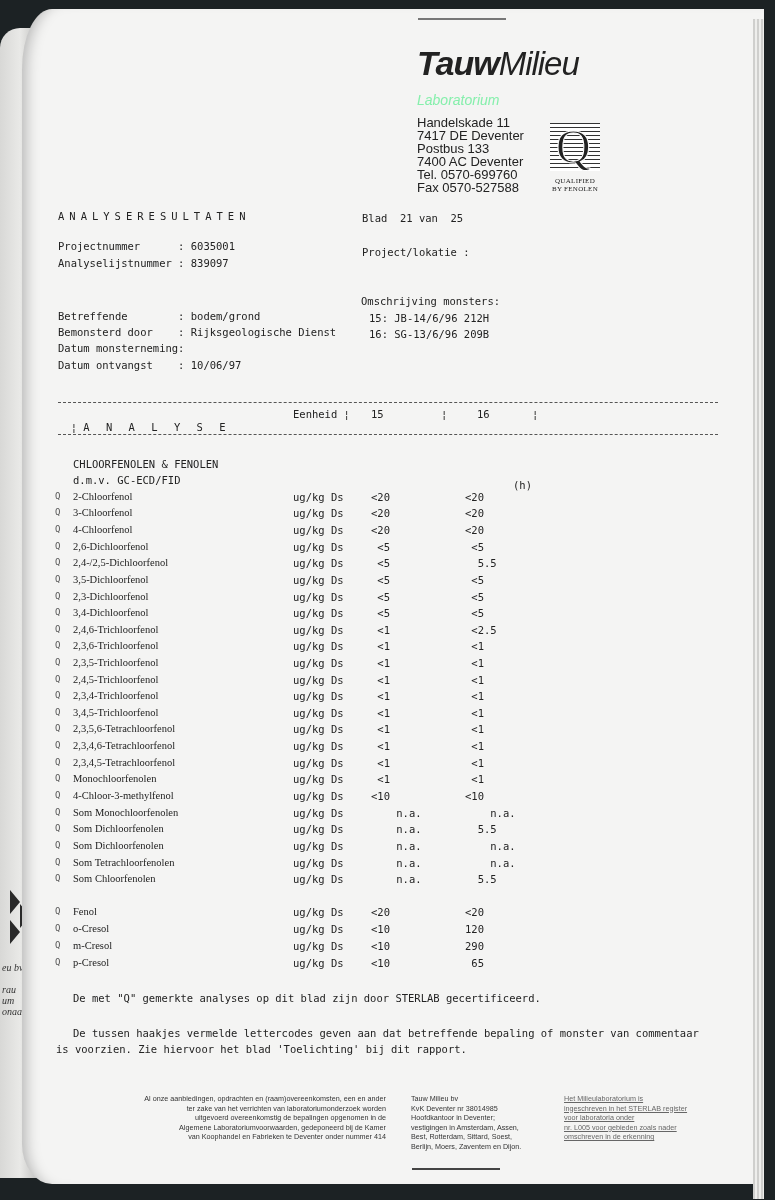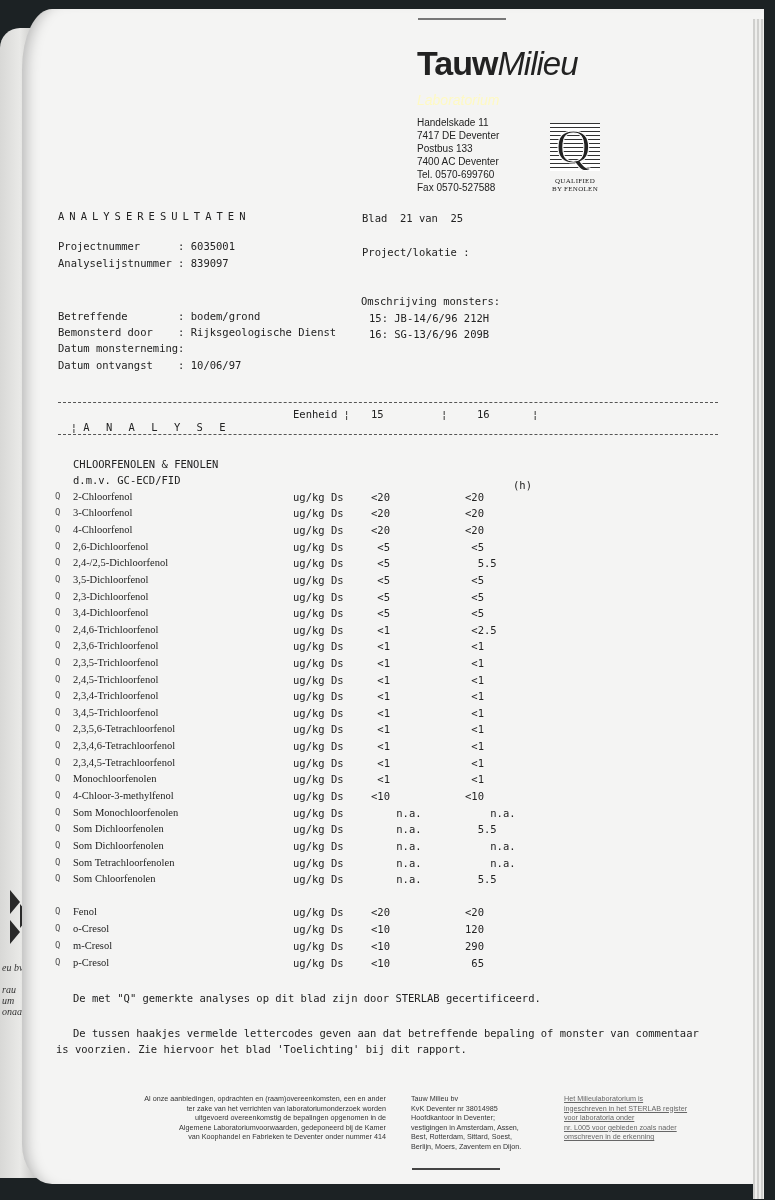--- a/index.html
+++ b/index.html
@@ -21,24 +21,24 @@
     box-shadow: inset 14px 0 14px -10px rgba(0,0,0,0.25);
   }
   .page-edge {
     position:absolute; right:0; top:10px; width:11px; height:1180px;
     background:repeating-linear-gradient(90deg,#cfcfcd 0 2px,#eeeeec 2px 4px);
   }
   .rule-top { position:absolute; left:418px; top:18px; width:88px; height:2px; background:#777; }
   .rule-bot { position:absolute; left:412px; top:1168px; width:88px; height:2px; background:#444; }
 
   .brand { position:absolute; left:417px; top:44px; font-family:"Liberation Sans",sans-serif; color:#222; }
-  .brand .b1 { font-weight:bold; font-size:34px; letter-spacing:-1px; }
+  .brand .b1 { font-weight:bold; font-style:italic; font-size:34px; letter-spacing:-1px; }
   .brand .b2 { font-style:italic; font-size:33px; letter-spacing:-1px; }
-  .lab { position:absolute; left:417px; top:92px; font-family:"Liberation Sans",sans-serif; font-style:italic; font-size:14px; color:#fef9c3; }
-  .addr { position:absolute; left:417px; top:116px; font-family:"Liberation Sans",sans-serif; font-size:10px; line-height:13px; color:#222; }
+  .lab { position:absolute; left:417px; top:92px; font-family:"Liberation Sans",sans-serif; font-style:italic; font-size:14px; color:#86efac; }
+  .addr { position:absolute; left:417px; top:116px; font-family:"Liberation Sans",sans-serif; font-size:13px; line-height:13px; color:#222; }
   .qlogo { position:absolute; left:550px; top:123px; width:50px; height:48px;
     background:repeating-linear-gradient(180deg,#333 0 1.5px,#fff 1.5px 4px); }
   .qlogo .q { position:absolute; left:6px; top:0px; font-family:"Liberation Serif",serif; font-size:48px; line-height:48px; color:#222;
     background:transparent; -webkit-text-stroke:1px #fff; }
   .qcap { position:absolute; left:546px; top:177px; font-family:"Liberation Serif",serif; font-size:7px; line-height:8px; text-align:center; width:58px; color:#222; letter-spacing:0.3px; }
 
   .t { position:absolute; font-size:10.5px; color:#222; white-space:pre; line-height:13px; }
   .spaced { letter-spacing:5px; }
   .dash { position:absolute; left:58px; width:660px; height:0; border-top:1px dashed #555; }
 

